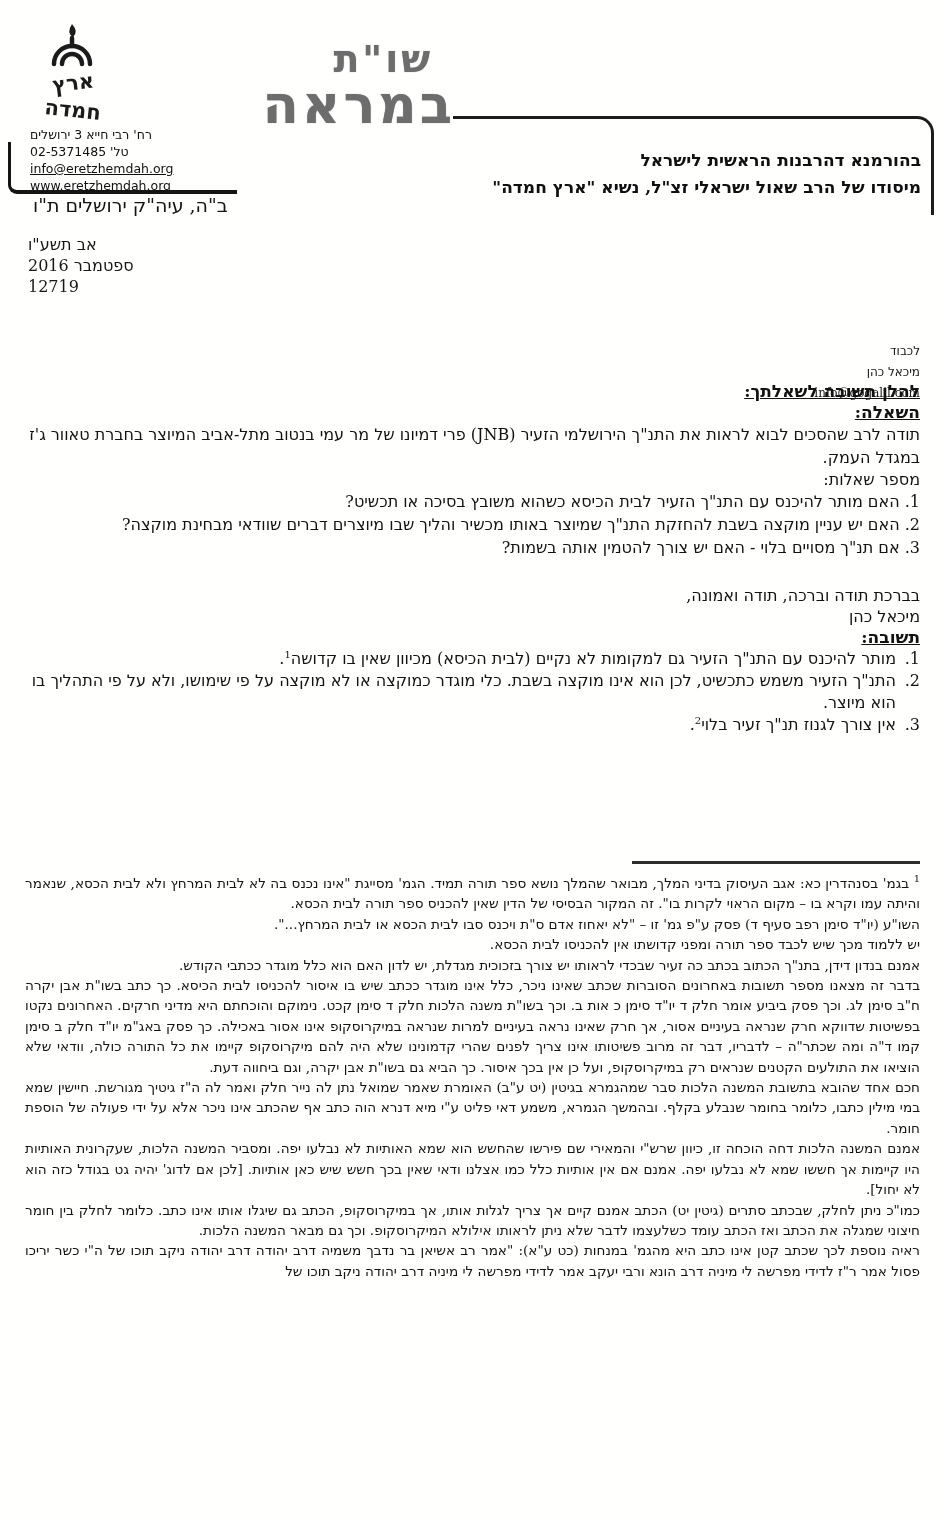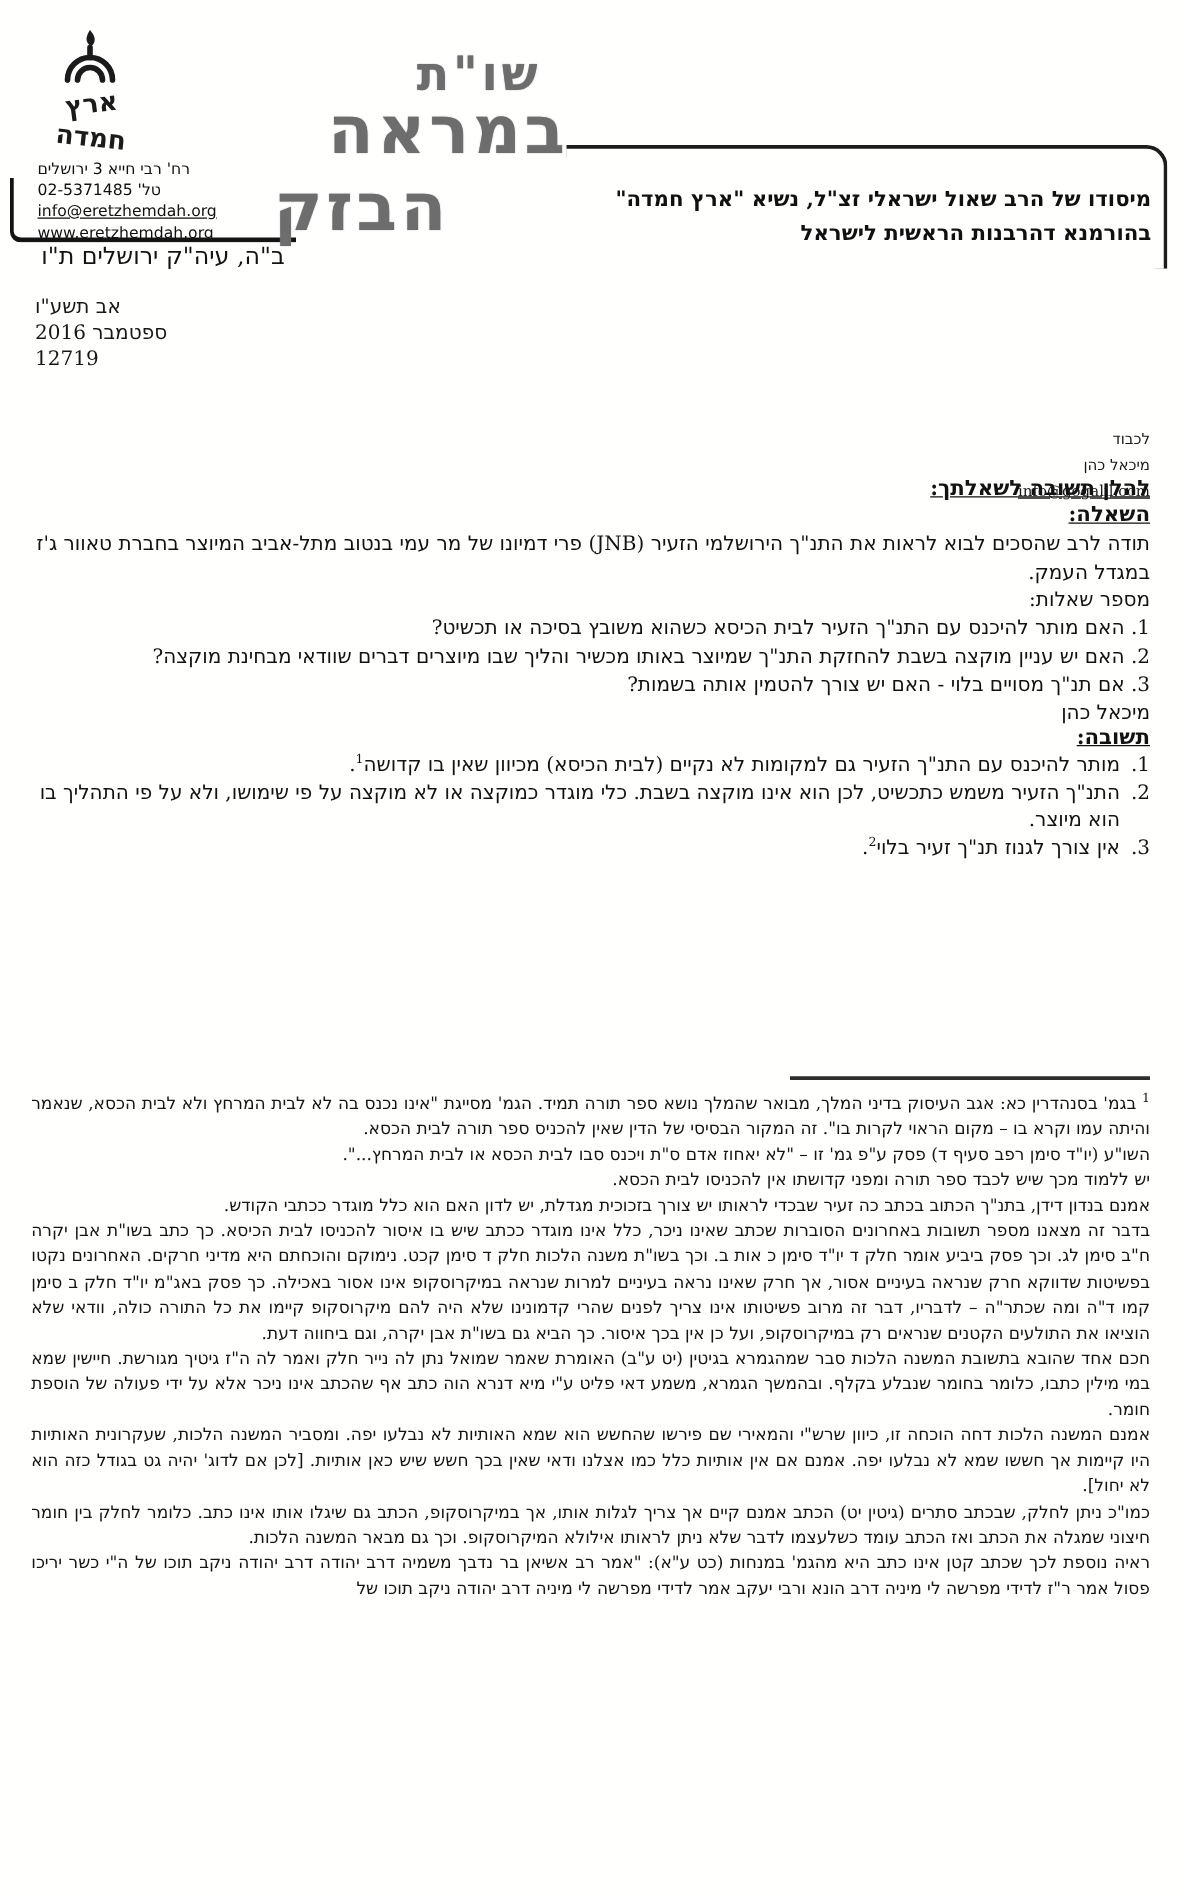--- a/index.html
+++ b/index.html
@@ -75,26 +75,25 @@
     <div>טל' 02-5371485</div>
     <div dir="ltr"><span class="link">info@eretzhemdah.org</span></div>
     <div dir="ltr"><span class="link">www.eretzhemdah.org</span></div>
   </div>
 
   <div class="bracket"></div>
   <div class="blessing">ב"ה, עיה"ק ירושלים ת"ו</div>
 
   <div class="title-word t-shut">שו"ת</div>
   <div class="title-word t-bemareh">במראה</div>
-  <div class="title-word t-habazek">הבזק</div>
 
   <div class="frame"></div>
   <div class="subtitle">
+    <div>בהורמנא דהרבנות הראשית לישראל</div>
     <div>מיסודו של הרב שאול ישראלי זצ"ל, נשיא "ארץ חמדה"</div>
-    <div>בהורמנא דהרבנות הראשית לישראל</div>
   </div>
 
   <div class="dateblock">
     <div>אב תשע"ו</div>
     <div>ספטמבר 2016</div>
     <div>12719</div>
   </div>
 
   <div class="addressee">
     <div>לכבוד</div>
@@ -105,20 +104,21 @@
   <div class="main">
     <p class="head">להלן תשובה לשאלתך:</p>
     <p class="head head2">השאלה:</p>
 
     <p class="q-body">תודה לרב שהסכים לבוא לראות את התנ"ך הירושלמי הזעיר (JNB) פרי דמיונו של מר עמי בנטוב מתל-אביב המיוצר בחברת טאוור ג'ז במגדל העמק.</p>
     <p class="q-list-intro">מספר שאלות:</p>
     <p class="q-item">1. האם מותר להיכנס עם התנ"ך הזעיר לבית הכיסא כשהוא משובץ בסיכה או תכשיט?</p>
     <p class="q-item">2. האם יש עניין מוקצה בשבת להחזקת התנ"ך שמיוצר באותו מכשיר והליך שבו מיוצרים דברים שוודאי מבחינת מוקצה?</p>
     <p class="q-item">3. אם תנ"ך מסויים בלוי - האם יש צורך להטמין אותה בשמות?</p>
 
+    <p class="closing">בברכת תודה וברכה, תודה ואמונה,</p>
     <p>מיכאל כהן</p>
 
     <p class="head answer-head">תשובה:</p>
 
     <div class="ans-row">
       <span class="ans-num">1.</span>
       <p class="ans-text"><span>מותר להיכנס עם התנ"ך הזעיר גם למקומות לא נקיים (לבית הכיסא) מכיוון שאין בו קדושה</span><sup>1</sup><span>.</span></p>
     </div>
     <div class="ans-row">
       <span class="ans-num">2.</span>

